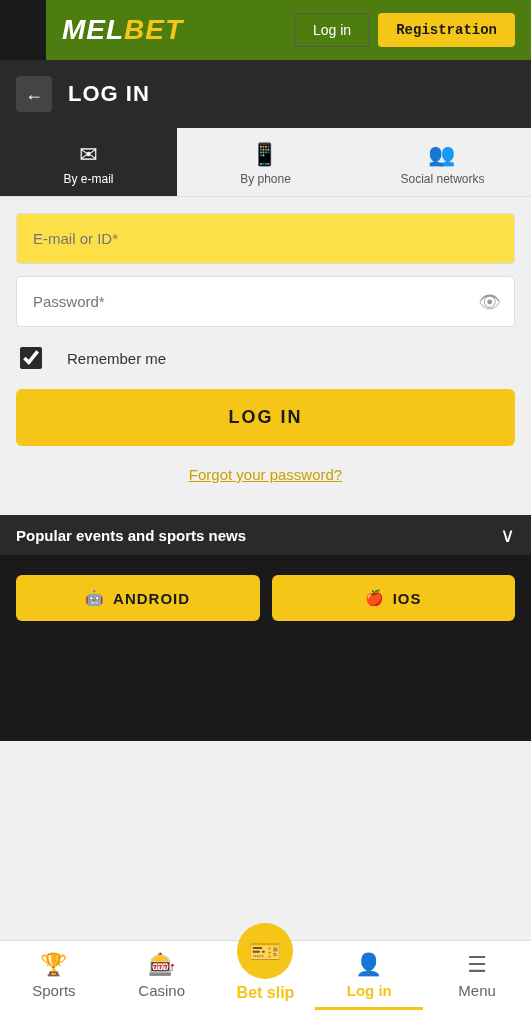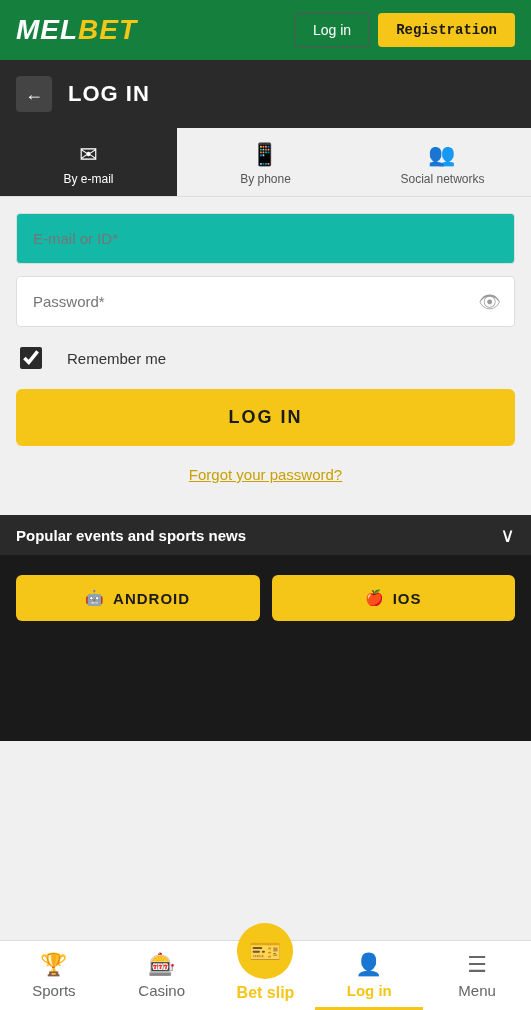--- a/index.html
+++ b/index.html
@@ -8,26 +8,27 @@
       width: 531px;
       min-height: 1010px;
       font-family: Arial, sans-serif;
       background: #1a1a1a;
       display: flex;
       flex-direction: column;
     }
 
     
     .header {
-      background: #15803d;
+      background: #4d7c0f;
       display: flex;
       align-items: center;
       justify-content: space-between;
       padding: 12px 16px;
       height: 60px;
+      margin-left: 46px;
     }
     .logo {
       font-size: 28px;
       font-weight: 900;
       color: #f5c518;
       letter-spacing: 1px;
       font-style: italic;
     }
     .logo span { color: white; }
     .header-buttons { display: flex; gap: 8px; }
@@ -119,21 +120,21 @@
     .tab-item.active .tab-label { color: white; }
 
     
     .form-area {
       padding: 16px;
       display: flex;
       flex-direction: column;
       gap: 12px;
     }
     .input-field {
-      background: #14b8a6;
+      background: #fde047;
       border: 1px solid #ddd;
       border-radius: 4px;
       padding: 16px;
       font-size: 15px;
       color: #333;
       width: 100%;
       outline: none;
       position: relative;
     }
     .input-wrapper {

